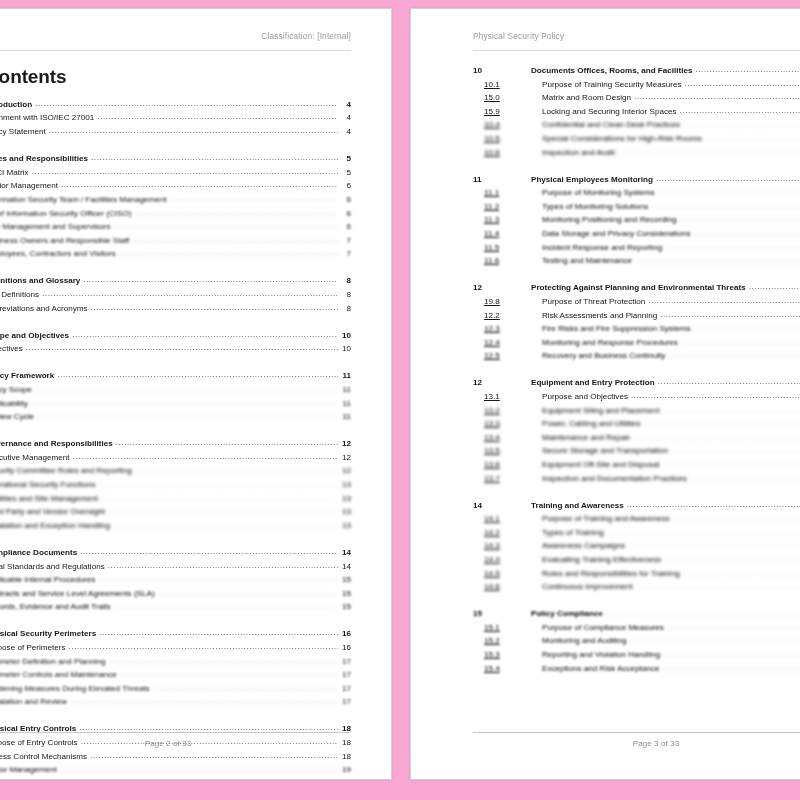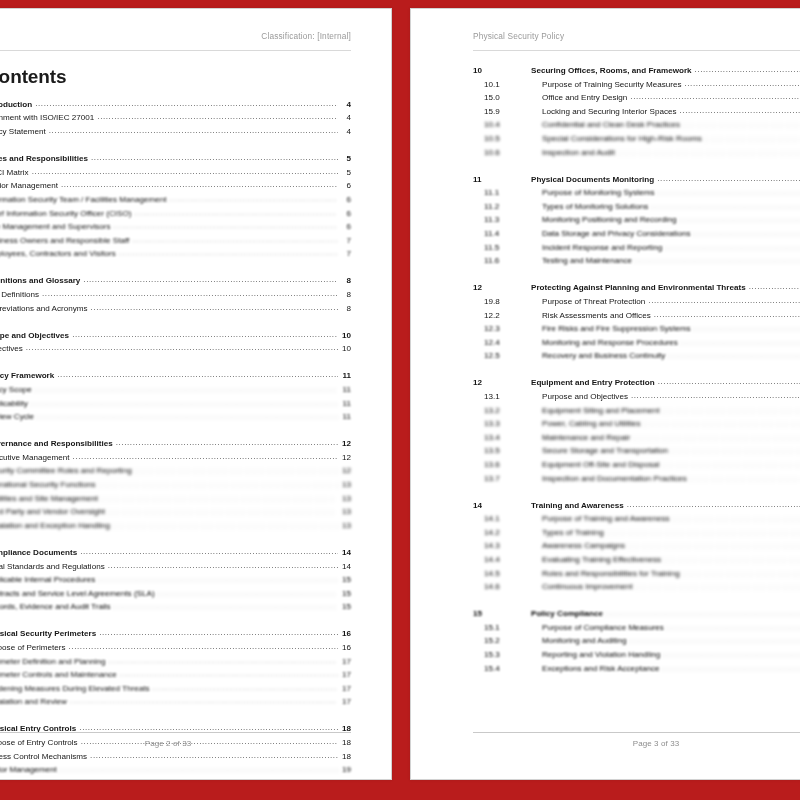--- a/index.html
+++ b/index.html
@@ -10,21 +10,21 @@
     height: 800px;
     overflow: hidden;
     background: #e8e8e8;
     font-family: "Liberation Sans", sans-serif;
   }
 
   #viewport {
     position: relative;
     width: 800px;
     height: 800px;
-    background: #b91c1c;
+    background: #f9a8d4;
   }
 
   
   .page {
     position: absolute;
     background: #ffffff;
     border: 1px solid #d2d2d2;
     box-shadow: 0 0 3px rgba(0,0,0,0.10);
     overflow: hidden;
     box-sizing: border-box;
@@ -113,21 +113,21 @@
     top: -1px;
     letter-spacing: 0.6px;
     font-size: 8px;
     color: #2a2a2a;
   }
   .toc-page  { flex: 0 0 auto; text-align: right; min-width: 11px; }
 
   
   .lvl1 .toc-num, .lvl1 .toc-text, .lvl1 .toc-page { font-weight: bold; }
   .lvl1 { margin-top: 5.5px; }
-  .lvl2 .toc-num { padding-left: 11px; }
+  .lvl2 .toc-num { padding-left: 11px; text-decoration: underline; }
 
   
   .blur {
     filter: blur(0.85px) contrast(2.7);
     opacity: 0.96;
     -webkit-font-smoothing: none;
   }
   .blur .toc-dots { filter: blur(1.5px) contrast(3.2); letter-spacing: 2.1px; }
 
   .blur2 {
@@ -414,31 +414,31 @@
 
       <div class="hdr">
         <span class="hdr-left">Physical Security Policy</span>
         <span class="hdr-right"></span>
       </div>
       <div class="hdr-rule"></div>
 
       <div class="toc" id="toc-right">
           <div class="toc-line lvl1">
             <span class="toc-num">10</span>
-            <span class="toc-text">Securing Offices, Rooms, and Framework</span>
+            <span class="toc-text">Documents Offices, Rooms, and Facilities</span>
             <span class="toc-dots">................................................................................................................................................................</span>
           </div>
           <div class="toc-line lvl2">
             <span class="toc-num">10.1</span>
             <span class="toc-text">Purpose of Training Security Measures</span>
             <span class="toc-dots">................................................................................................................................................................</span>
           </div>
           <div class="toc-line lvl2">
             <span class="toc-num">15.0</span>
-            <span class="toc-text">Office and Entry Design</span>
+            <span class="toc-text">Matrix and Room Design</span>
             <span class="toc-dots">................................................................................................................................................................</span>
           </div>
           <div class="toc-line lvl2">
             <span class="toc-num">15.9</span>
             <span class="toc-text">Locking and Securing Interior Spaces</span>
             <span class="toc-dots">................................................................................................................................................................</span>
           </div>
           <div class="toc-line lvl2 blur3">
             <span class="toc-num">10.4</span>
             <span class="toc-text">Confidential and Clean Desk Practices</span>
@@ -450,21 +450,21 @@
             <span class="toc-dots">................................................................................................................................................................</span>
           </div>
           <div class="toc-line lvl2 blur3">
             <span class="toc-num">10.6</span>
             <span class="toc-text">Inspection and Audit</span>
             <span class="toc-dots">................................................................................................................................................................</span>
           </div>
           <div class="toc-line gap"></div>
           <div class="toc-line lvl1">
             <span class="toc-num">11</span>
-            <span class="toc-text">Physical Documents Monitoring</span>
+            <span class="toc-text">Physical Employees Monitoring</span>
             <span class="toc-dots">................................................................................................................................................................</span>
           </div>
           <div class="toc-line lvl2 blur2">
             <span class="toc-num">11.1</span>
             <span class="toc-text">Purpose of Monitoring Systems</span>
             <span class="toc-dots">................................................................................................................................................................</span>
           </div>
           <div class="toc-line lvl2 blur2">
             <span class="toc-num">11.2</span>
             <span class="toc-text">Types of Monitoring Solutions</span>
@@ -496,21 +496,21 @@
             <span class="toc-text">Protecting Against Planning and Environmental Threats</span>
             <span class="toc-dots">................................................................................................................................................................</span>
           </div>
           <div class="toc-line lvl2">
             <span class="toc-num">19.8</span>
             <span class="toc-text">Purpose of Threat Protection</span>
             <span class="toc-dots">................................................................................................................................................................</span>
           </div>
           <div class="toc-line lvl2">
             <span class="toc-num">12.2</span>
-            <span class="toc-text">Risk Assessments and Offices</span>
+            <span class="toc-text">Risk Assessments and Planning</span>
             <span class="toc-dots">................................................................................................................................................................</span>
           </div>
           <div class="toc-line lvl2 blur2">
             <span class="toc-num">12.3</span>
             <span class="toc-text">Fire Risks and Fire Suppression Systems</span>
             <span class="toc-dots">................................................................................................................................................................</span>
           </div>
           <div class="toc-line lvl2 blur2">
             <span class="toc-num">12.4</span>
             <span class="toc-text">Monitoring and Response Procedures</span>

